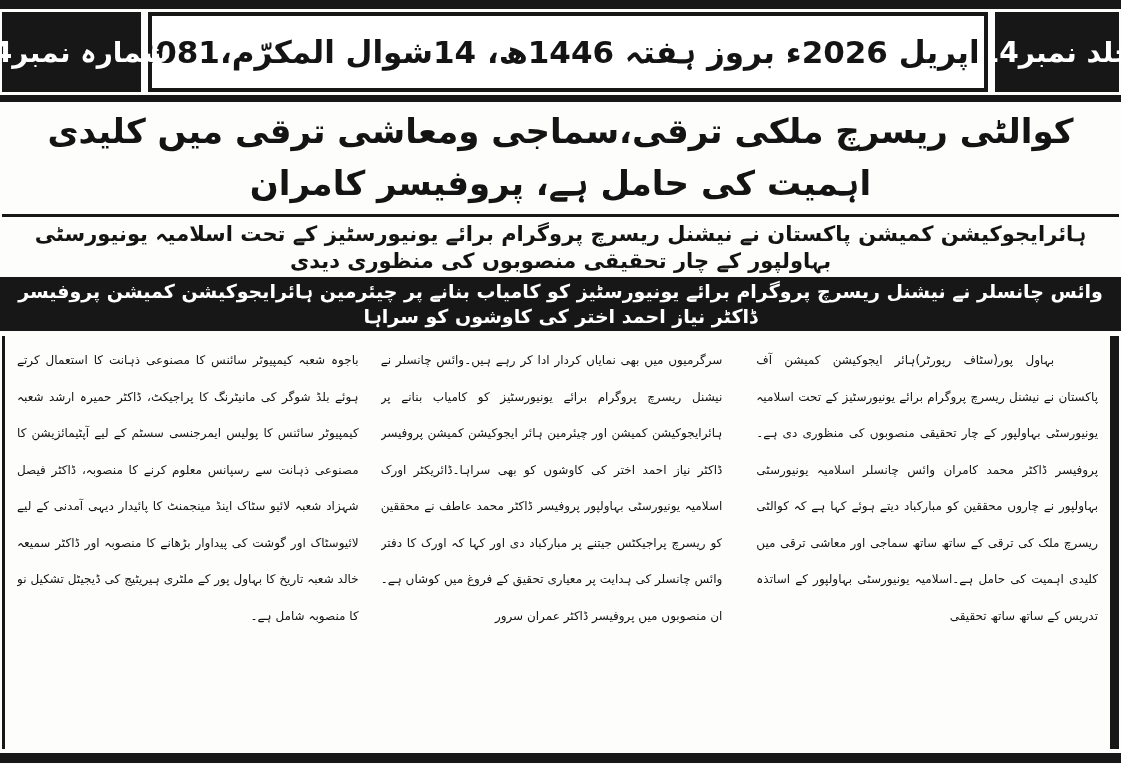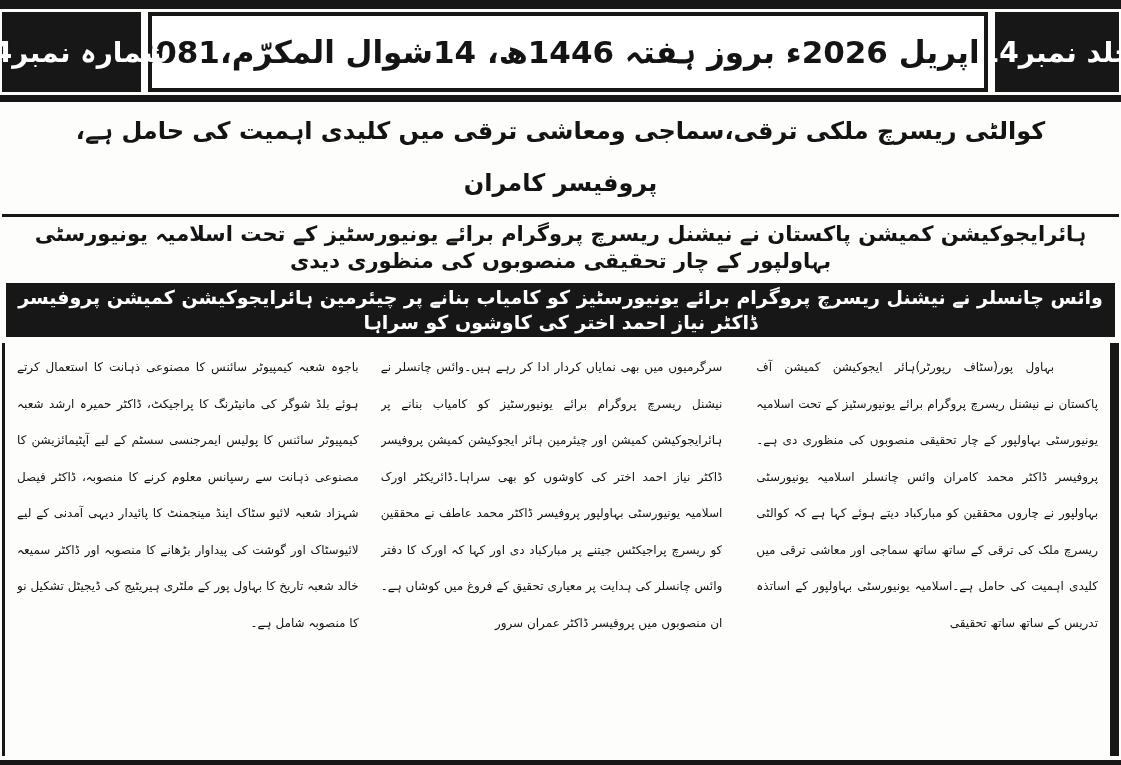--- a/index.html
+++ b/index.html
@@ -30,33 +30,33 @@
     flex:1; background:#ffffff; border:4px solid #171717;
     display:flex; align-items:center; justify-content:center;
     direction:rtl; font-weight:bold; font-size:31px;
     white-space:nowrap; overflow:hidden;
   }
   .masthead-rule { height:7px; background:#171717; margin-top:3px; }
   .headline {
     height:110px; padding:4px 24px;
     display:flex; align-items:center; justify-content:center;
     direction:rtl; text-align:center;
-    font-size:24px; font-weight:bold; line-height:52px;
+    font-size:34px; font-weight:bold; line-height:52px;
     overflow:hidden;
   }
   .thin-rule { height:3px; background:#171717; margin:2px 2px; }
   .subheadline {
     height:58px; padding:2px 28px;
     display:flex; align-items:center; justify-content:center;
     direction:rtl; text-align:center;
     font-size:21px; font-weight:bold; line-height:27px;
     overflow:hidden;
   }
   .highlight-bar {
-    height:54px; margin:6px; padding:2px 0;
+    height:54px; margin:0; padding:2px 0;
     background:#171717; color:#ffffff;
     display:flex; align-items:center; justify-content:center;
     direction:rtl; text-align:center;
     font-size:19px; font-weight:bold; line-height:25px;
     overflow:hidden;
   }
   .article-body {
     margin:5px 2px 0 2px;
     height:413px;
     border-right:9px solid #171717;

